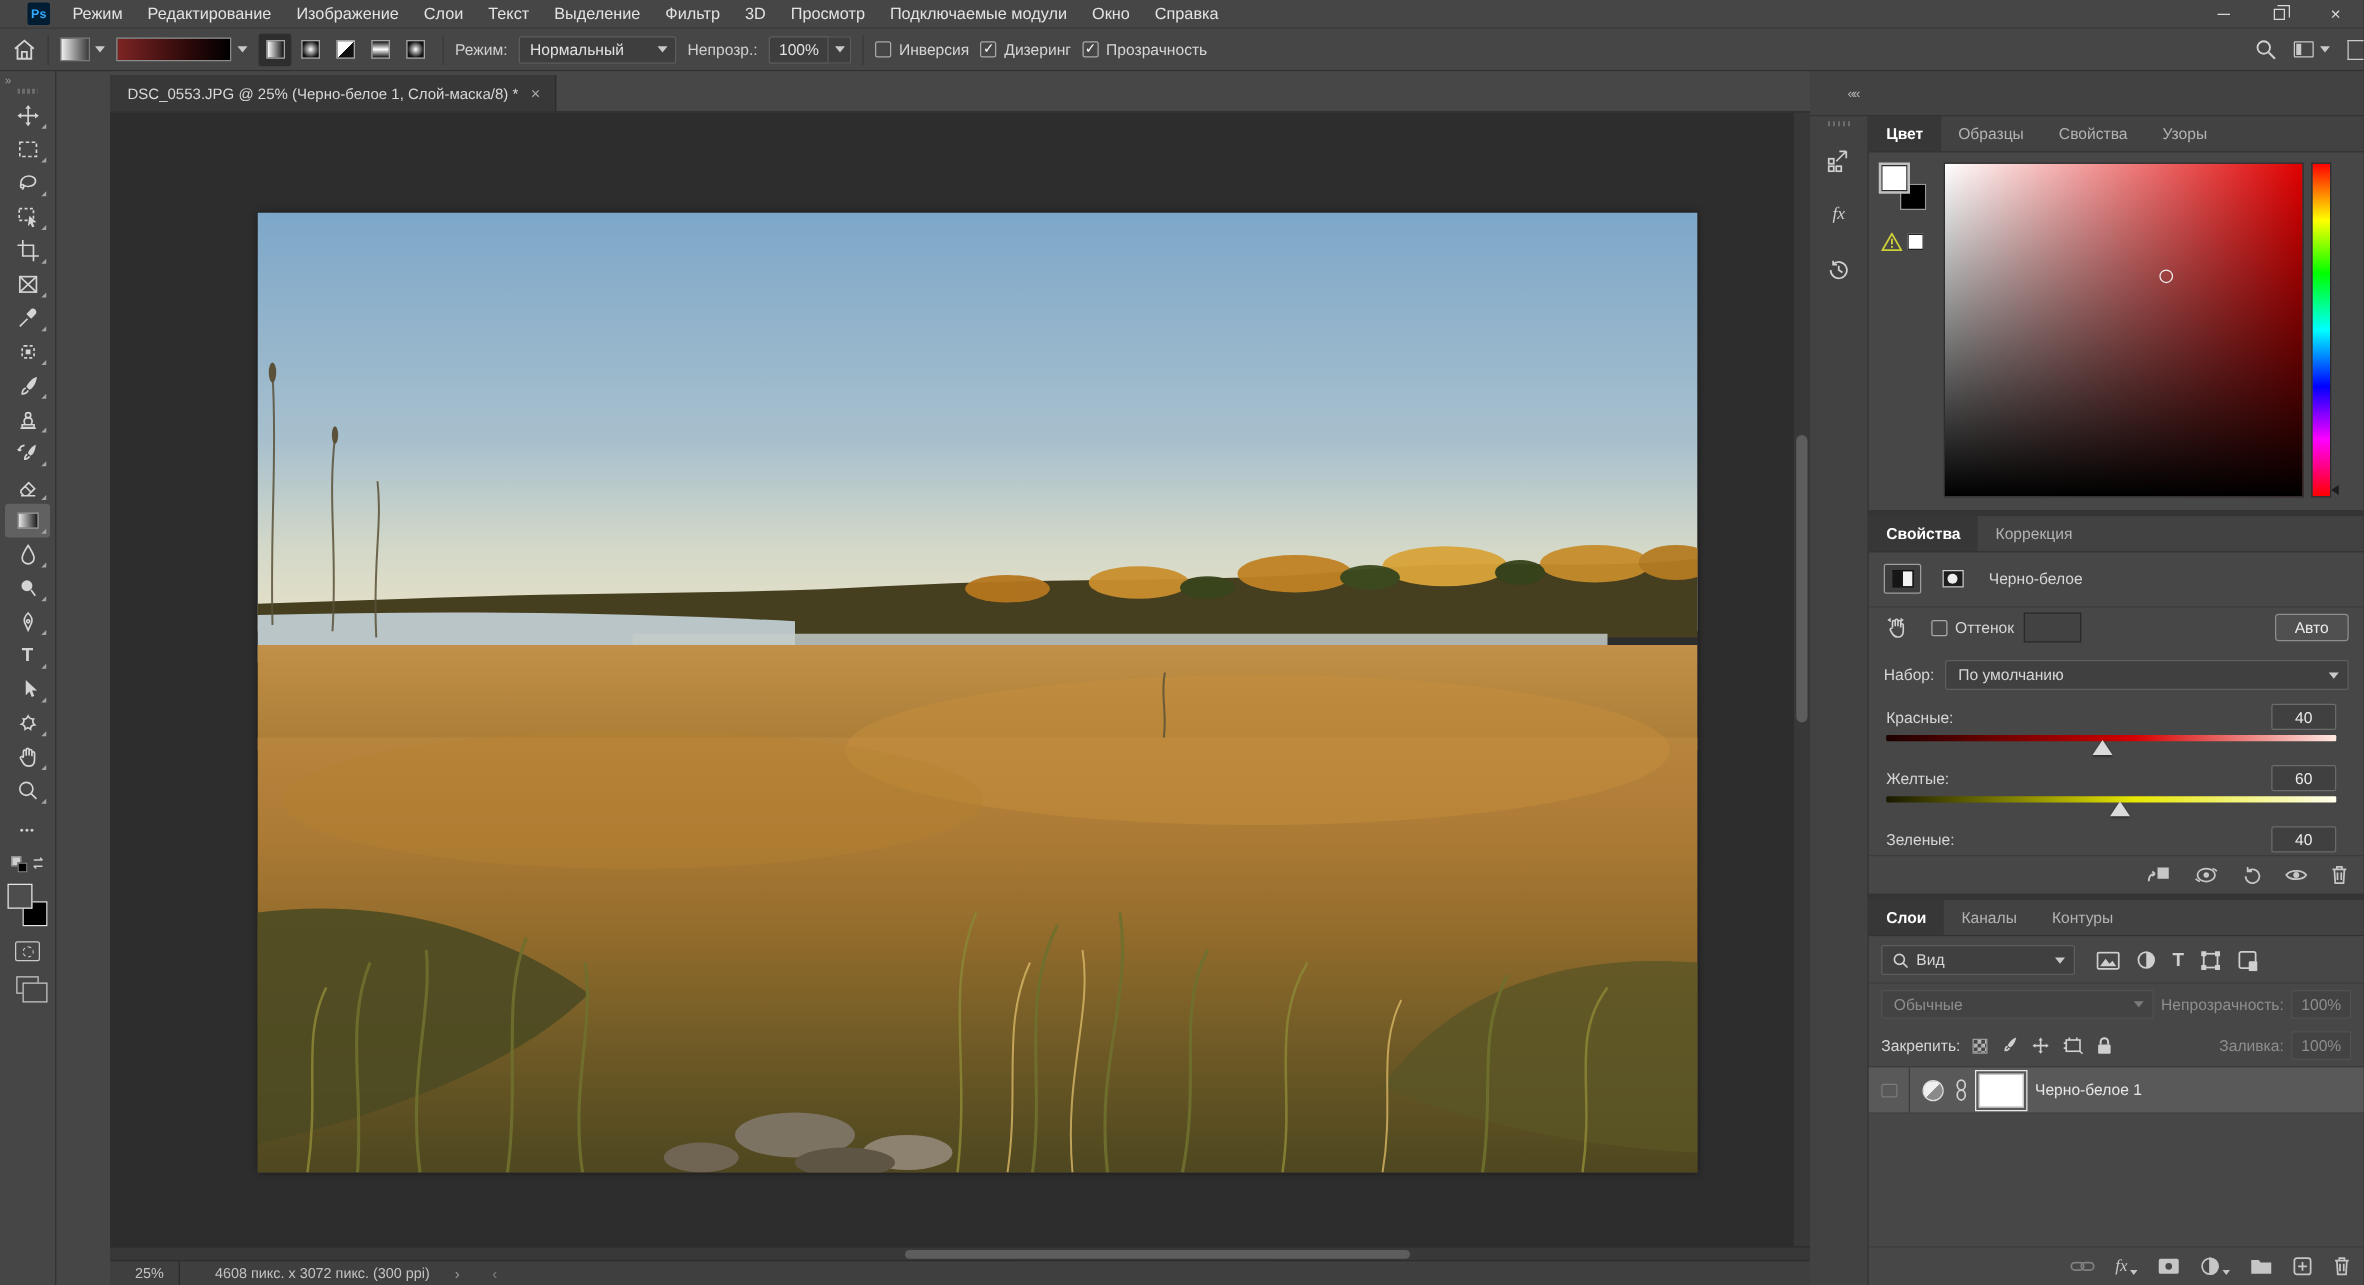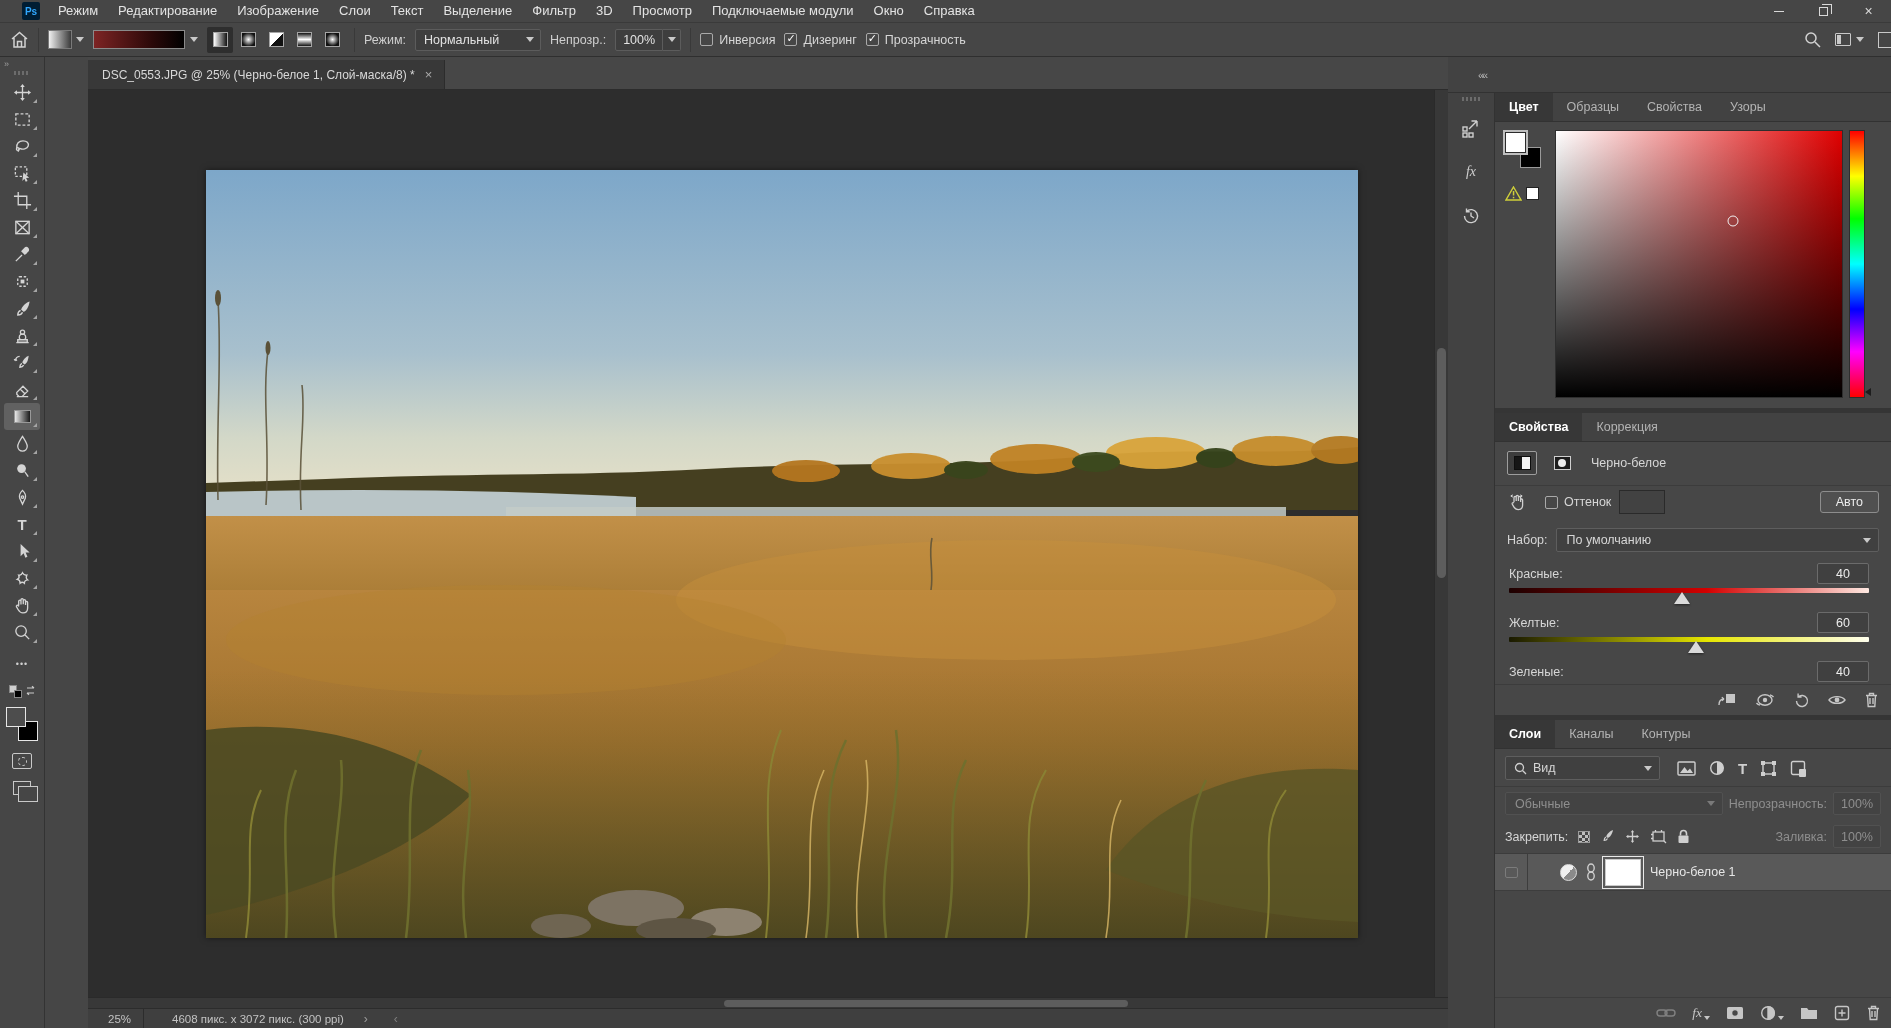--- a/index.html
+++ b/index.html
@@ -158,21 +158,21 @@
   .dis { color:#8e8e8e; }
   .dis-select { position:relative; display:flex; align-items:center; width:218px; height:23px; background:#434343; border:1px solid #515151; border-radius:2px; padding:0 22px 0 9px; color:#8e8e8e; }
   .dis-select .chev { position:absolute; right:7px; border-top-color:#7a7a7a; }
   .dis-box { width:48px; height:23px; background:#434343; border:1px solid #515151; border-radius:2px; display:flex; align-items:center; justify-content:center; color:#8e8e8e; }
   .lock-icons { display:flex; align-items:center; gap:10px; margin:0 4px; }
   .lock-icons svg { stroke:#cfcfcf; fill:none; stroke-width:1.3; }
   .lock-icons .fill { fill:#cfcfcf; stroke:none; }
   .checker { width:12px; height:12px; background-image:linear-gradient(45deg,#bdbdbd 25%,transparent 25%,transparent 75%,#bdbdbd 75%),linear-gradient(45deg,#bdbdbd 25%,transparent 25%,transparent 75%,#bdbdbd 75%); background-size:6px 6px; background-position:0 0,3px 3px; border:1px solid #9c9c9c; }
   .ml-auto { margin-left:auto; }
   .layers-list { border-top:1px solid #3c3c3c; }
-  .layer-row { display:flex; align-items:center; height:37px; border-bottom:1px solid #3d3d3d; background:#474747;gap:22px; }
+  .layer-row { display:flex; align-items:center; height:37px; border-bottom:1px solid #3d3d3d; background:#474747; }
   .layer-row.sel { background:#595959; }
   .vis-cell { width:33px; align-self:stretch; border-right:1px solid #3d3d3d; display:flex; align-items:center; justify-content:center; }
   .vis-empty { width:13px; height:11px; border:1px solid #7b7b7b; border-radius:2px; }
   .layer-main { display:flex; align-items:center; gap:9px; padding:0 10px; flex:1; }
   .adj-circle { width:17px; height:17px; border-radius:50%; background:linear-gradient(135deg,#f0f0f0 0 50%,#8a8a8a 50%); border:1px solid #ddd; }
   .mask-thumb { width:36px; height:27px; background:#fff; border:1px solid #c9c9c9; outline:1px solid #e9e9e9; outline-offset:2px; }
   .photo-thumb { width:36px; height:26px; border:1px solid #1e1e1e; background:linear-gradient(to bottom,#86a7c5 0 42%,#d9d6c2 42% 50%,#433c20 50% 57%,#a4722f 57% 80%,#6b5a26 80%); }
   .layer-name { color:#e6e6e6; }
   .layer-name.it { font-style:italic; }
   .layer-lock { margin-left:auto; margin-right:12px; }

